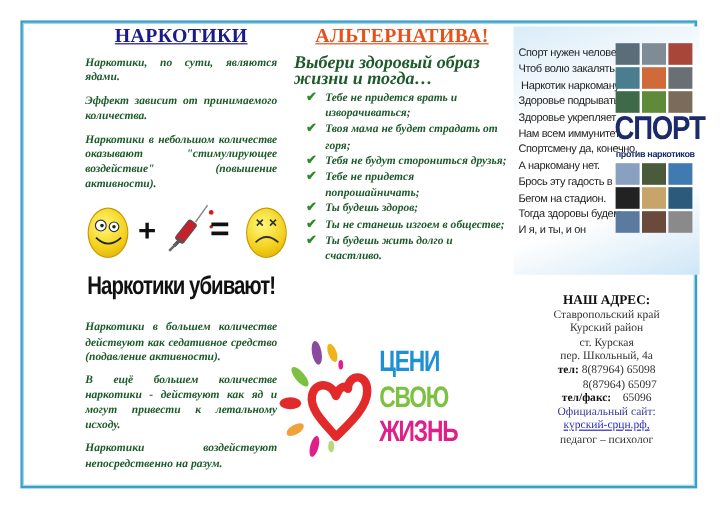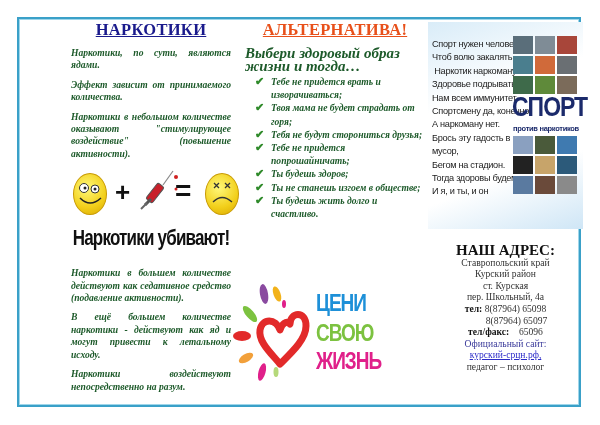--- a/index.html
+++ b/index.html
@@ -18,21 +18,21 @@
   .equation { position:relative; height:56px; margin:4px 0 0 0; }
   .smiley { position:absolute; width:32px; height:40px; border-radius:50%; background:radial-gradient(circle at 40% 35%, #fff87a, #f2cf1a 60%, #d9a800); border:1px solid #c89a00; }
   .banner { font-family:"Liberation Sans", sans-serif; font-weight:bold; font-size:17px; color:#111; text-align:center; letter-spacing:-0.8px; transform:scaleY(1.25); margin:6px 0 18px 0; }
   .sport { position:absolute; left:428px; top:22px; width:155px; height:207px; background:linear-gradient(160deg,#d9ecf8 0%, #ffffff 35%, #ffffff 70%, #cfe6f6 100%); }
   .sport-text { position:absolute; left:4px; top:16px; font-family:"Liberation Sans", sans-serif; font-size:9.2px; line-height:13.4px; color:#222; letter-spacing:-0.3px; white-space:nowrap; }
   .grid { position:absolute; left:85px; display:grid; grid-template-columns:repeat(3,20px); grid-gap:2px; }
   .grid div { width:20px; height:18px; }
   .sport-title { position:absolute; left:84px; top:72px; width:68px; text-align:center; font-family:"Liberation Sans", sans-serif; font-weight:bold; color:#1b2a6b; font-size:23px; letter-spacing:-1px; transform:scaleY(1.2); line-height:24px; }
   .sport-sub { position:absolute; left:84px; top:102px; width:68px; text-align:center; font-family:"Liberation Sans", sans-serif; font-weight:bold; color:#1b2a6b; font-size:7.5px; letter-spacing:-0.3px; }
   .addr { position:absolute; left:428px; top:245px; width:155px; text-align:center; font-size:9.6px; line-height:11.6px; color:#333; }
-  .addr .h { font-weight:bold; font-size:15px; color:#111;text-align:center; }
+  .addr .h { font-weight:bold; font-size:11px; color:#111;text-align:center; }
   .addr b { color:#111; }
   .addr .site { color:#3a3a9a; }
   .addr .link { color:#2b2bc8; text-decoration:underline; }
   .logo { position:absolute; left:232px; top:272px; width:150px; height:100px;margin-top:12px; }
   .logo .w1 { position:absolute; left:84px; top:8px; font-family:"Liberation Sans", sans-serif; font-weight:bold; color:#1e90d8; font-size:19px; letter-spacing:-1px; transform:scaleY(1.3); }
   .logo .w2 { position:absolute; left:84px; top:38px; font-family:"Liberation Sans", sans-serif; font-weight:bold; color:#7cc240; font-size:19px; letter-spacing:-1px; transform:scaleY(1.3); }
   .logo .w3 { position:absolute; left:84px; top:66px; font-family:"Liberation Sans", sans-serif; font-weight:bold; color:#e0208a; font-size:19px; letter-spacing:-1px; transform:scaleY(1.3); }
 </style>
 </head>
 <body>
@@ -113,25 +113,25 @@
   <div class="w2">СВОЮ</div>
   <div class="w3">ЖИЗНЬ</div>
 </div>
 
 <div class="sport">
   <div class="sport-text">
     <div>Спорт нужен человеку,</div>
     <div>Чтоб волю закалять.</div>
     <div style="white-space:pre;"> Наркотик наркоману</div>
     <div>Здоровье подрывать.</div>
+    <div>Здоровье укрепляет</div>
     <div>Нам всем иммунитет,</div>
     <div>Спортсмену да, конечно,</div>
     <div>А наркоману нет.</div>
     <div>Брось эту гадость в</div>
-    <div>мусор,</div>
     <div>Бегом на стадион.</div>
     <div>Тогда здоровы будем</div>
     <div>И я, и ты, и он</div>
   </div>
   <div class="grid" style="top:14px;">
     <div style="background:#5a6e7a"></div>
     <div style="background:#7f8c96"></div>
     <div style="background:#a8463a"></div>
     <div style="background:#4a7e8e"></div>
     <div style="background:#d06a3a"></div>

